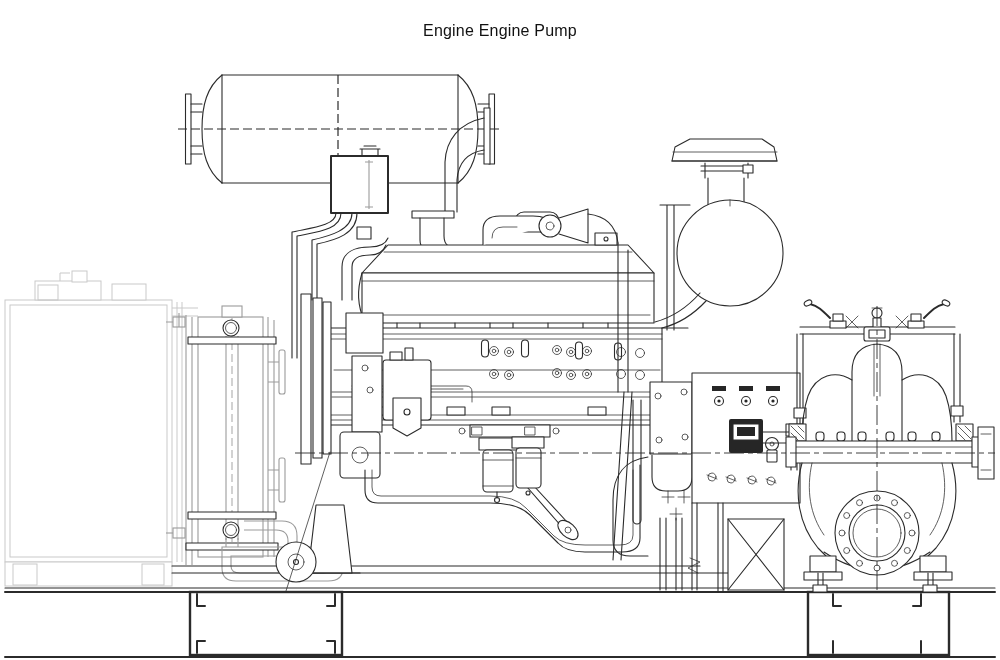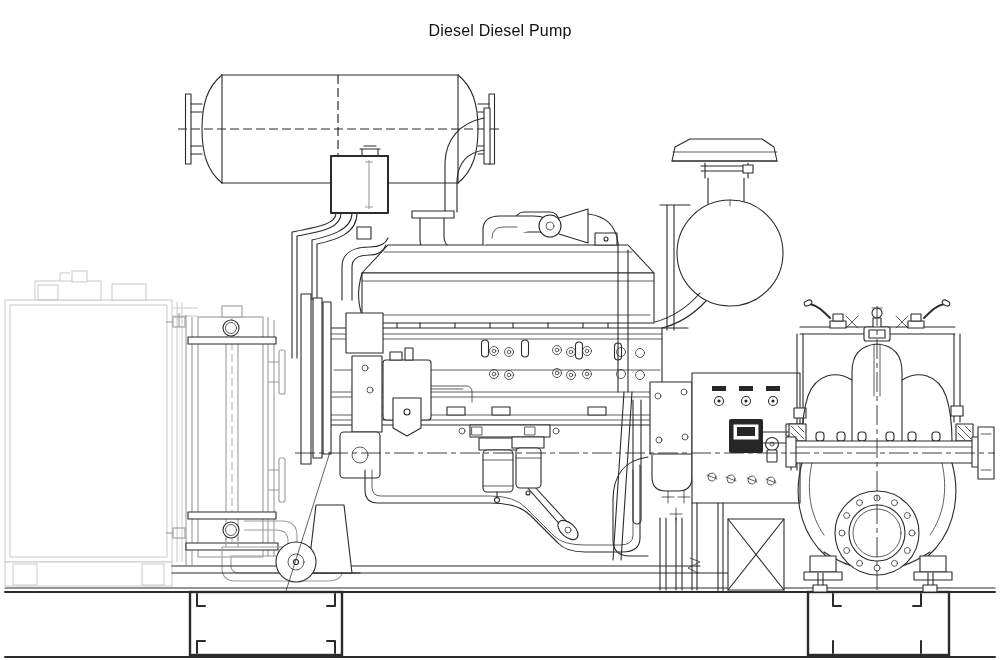--- a/index.html
+++ b/index.html
@@ -19,21 +19,21 @@
   .midw  {stroke:var(--mid,#9b9b9b);fill:#fff;stroke-width:1.1;}
   .dark  {fill:var(--dark,#262626);stroke:none;}
   .cl    {stroke:var(--ink,#2b2b2b);fill:none;stroke-width:.9;stroke-dasharray:20 4 5 4;}
   .dash  {stroke:var(--ink,#2b2b2b);fill:none;stroke-width:1.2;stroke-dasharray:9 4;}
   .gdash {stroke:var(--mid,#9b9b9b);fill:none;stroke-width:.9;stroke-dasharray:8 4;}
 </style>
 </head>
 <body>
 
 <div id="stage">
-  <div id="title">Diesel Diesel Pump</div>
+  <div id="title">Engine Engine Pump</div>
 
   <svg width="1000" height="660" viewBox="0 0 1000 660">
 
     <g>
       <rect x="5" y="300" width="167" height="262" class="faintw"></rect>
       <rect x="10" y="305" width="157" height="252" class="faint"></rect>
       <rect x="35" y="281" width="66" height="19" class="faintw"></rect>
       <rect x="38" y="285" width="20" height="15" class="faint"></rect>
       <rect x="112" y="284" width="34" height="16" class="faintw"></rect>
       <rect x="72" y="271" width="15" height="11" class="faintw"></rect>

